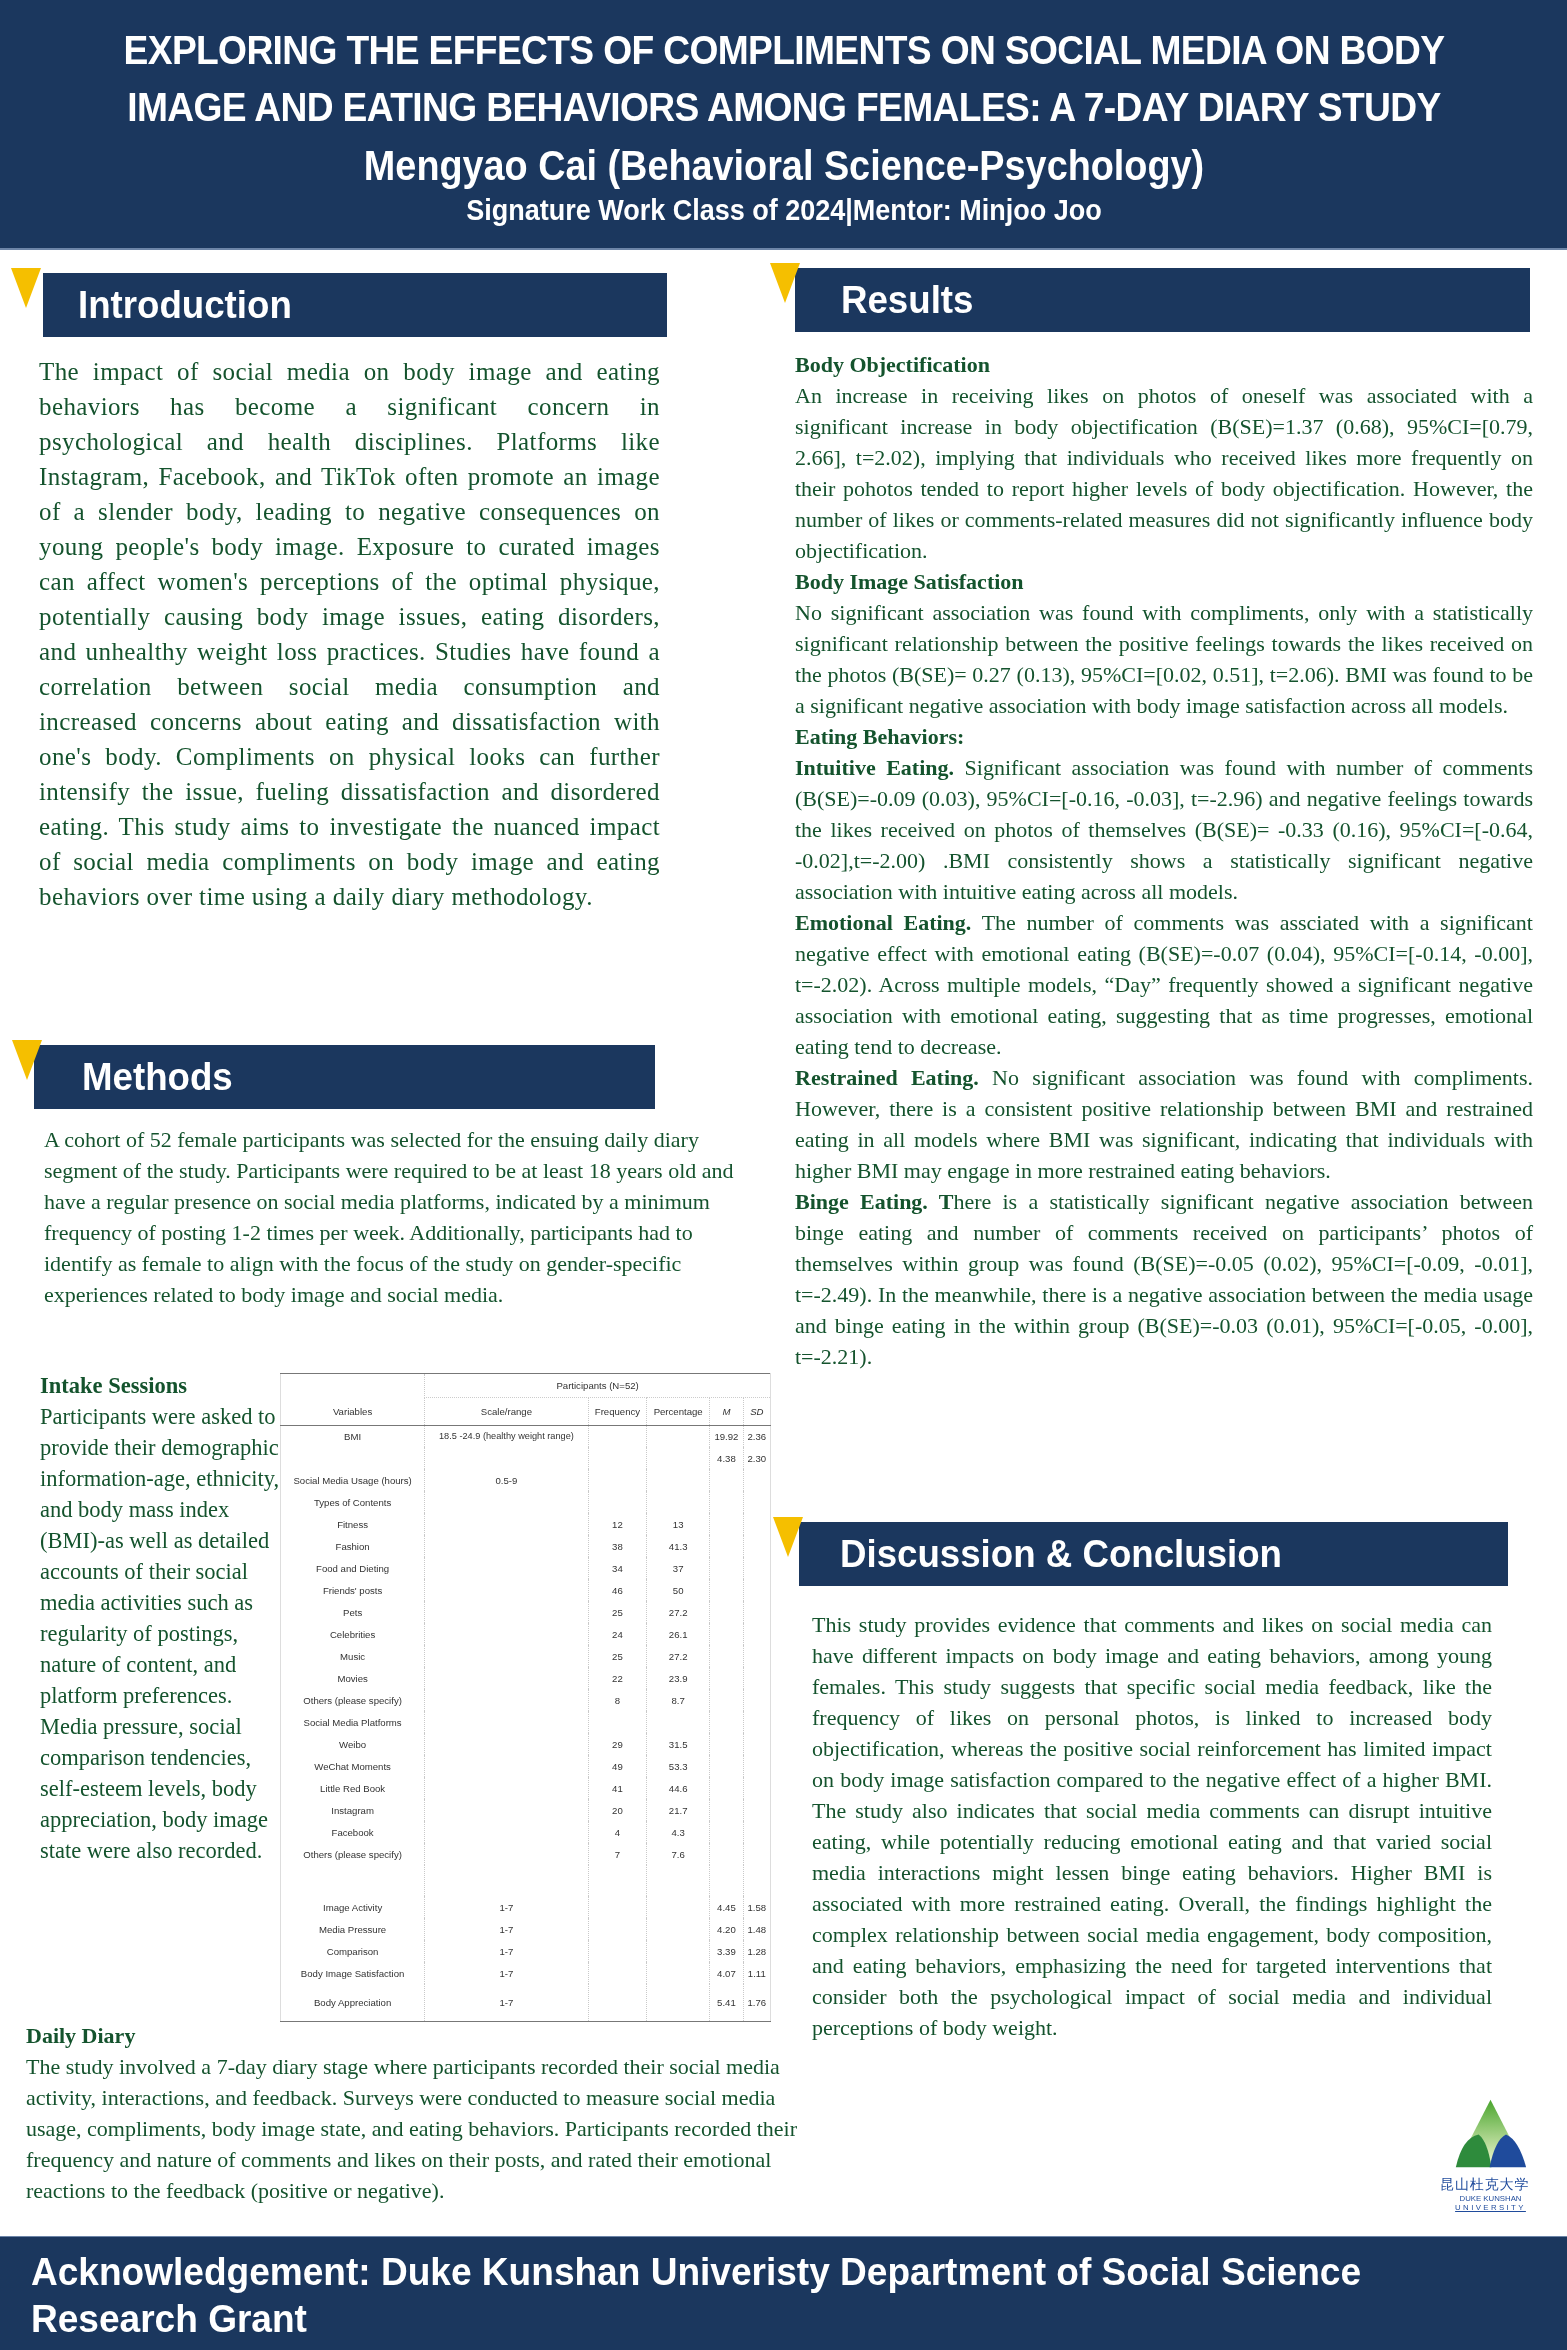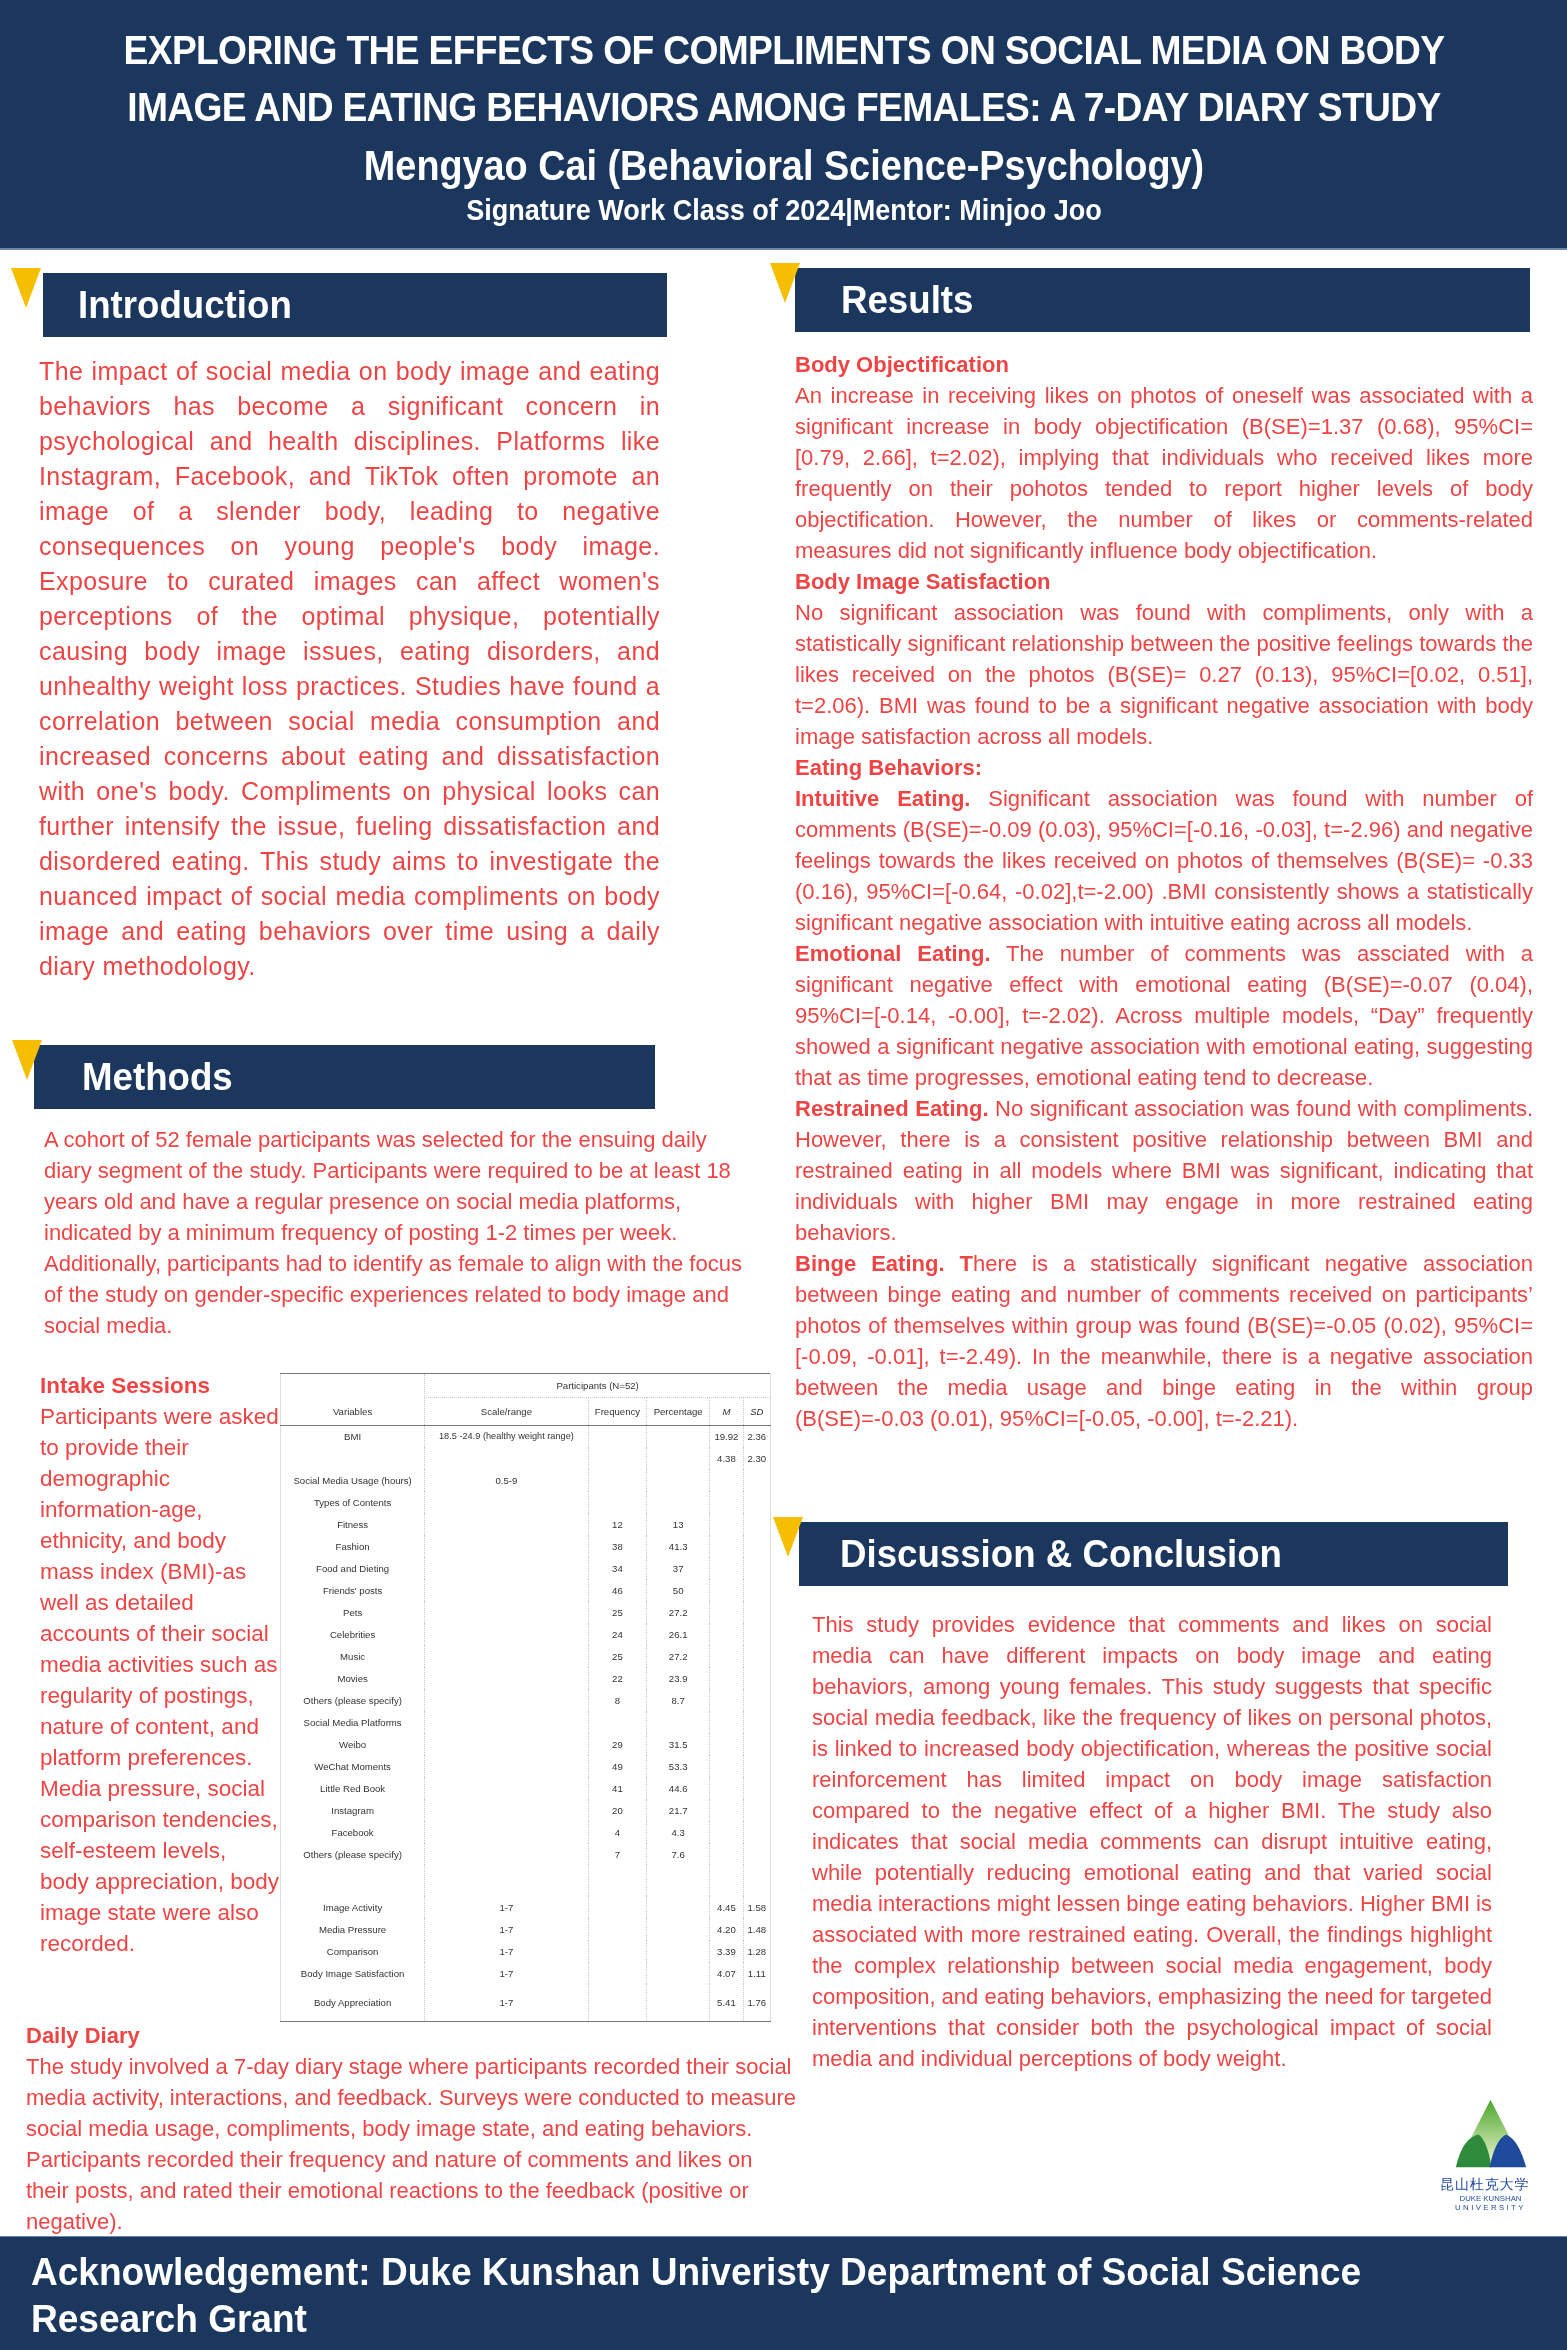--- a/index.html
+++ b/index.html
@@ -23,21 +23,21 @@
   .sec-head .label {
     position: absolute; top: 0; left: 37px; line-height: 64px;
     font-weight: bold; font-size: 39px; transform: scaleX(0.94); transform-origin: left center;
   }
   .sec-head .tri {
     position: absolute; left: -27.5px; top: -4.6px; width: 0; height: 0;
     border-left: 15.6px solid transparent; border-right: 15.6px solid transparent;
     border-top: 40px solid #f5bf00;
   }
 
-  .body-text { position: absolute; font-family: Liberation Sans, sans-serif; color: #ef4444; }
+  .body-text { position: absolute; font-family: Liberation Serif, serif; color: #14532d; }
   .intro-text { font-size: 25px; line-height: 35px; text-align: justify; letter-spacing: 0.4px; }
   .res-text { font-size: 22px; line-height: 31px; text-align: justify; }
   .res-text .sub { font-weight: bold; display: block; }
   .res-text p { margin: 0; }
   .res-text b { font-weight: bold; }
   .meth-text { font-size: 22px; line-height: 31px; }
   .meth-text .sub { font-weight: bold; display: block; }
   .disc-text { font-size: 22px; line-height: 31px; text-align: justify; }
 
   .stat-table {
@@ -61,21 +61,21 @@
     background: #1b375e; color: #fff; border-top: 1.8px solid #6d85a8;
   }
   .footer .ack {
     position: absolute; left: 31px; top: 11px; font-weight: bold; font-size: 39px; line-height: 47px;
     transform: scaleX(0.95); transform-origin: left top; width: 1561px;
   }
 
   .logo { position: absolute; left: 1440px; top: 2098px; width: 101px; }
   .logo .zh { font-family: "DejaVu Serif", serif; font-size: 14px; color: #1f4b9c; text-align: left; letter-spacing: 0.9px; margin-top: 1.8px; }
   .logo .en1, .logo .en2 { font-size: 7.8px; color: #1f4b9c; text-align: center; line-height: 9.2px; }
-  .logo .en2 { letter-spacing: 2.4px; }
+  .logo .en2 { letter-spacing: 2.4px; text-decoration: underline; }
 </style>
 </head>
 <body>
 
 <div class="header">
   <div class="title">
     <div>EXPLORING THE EFFECTS OF COMPLIMENTS ON SOCIAL MEDIA ON BODY</div>
     <div>IMAGE AND EATING BEHAVIORS AMONG FEMALES: A 7-DAY DIARY STUDY</div>
   </div>
   <div class="author">Mengyao Cai (Behavioral Science-Psychology)</div>

